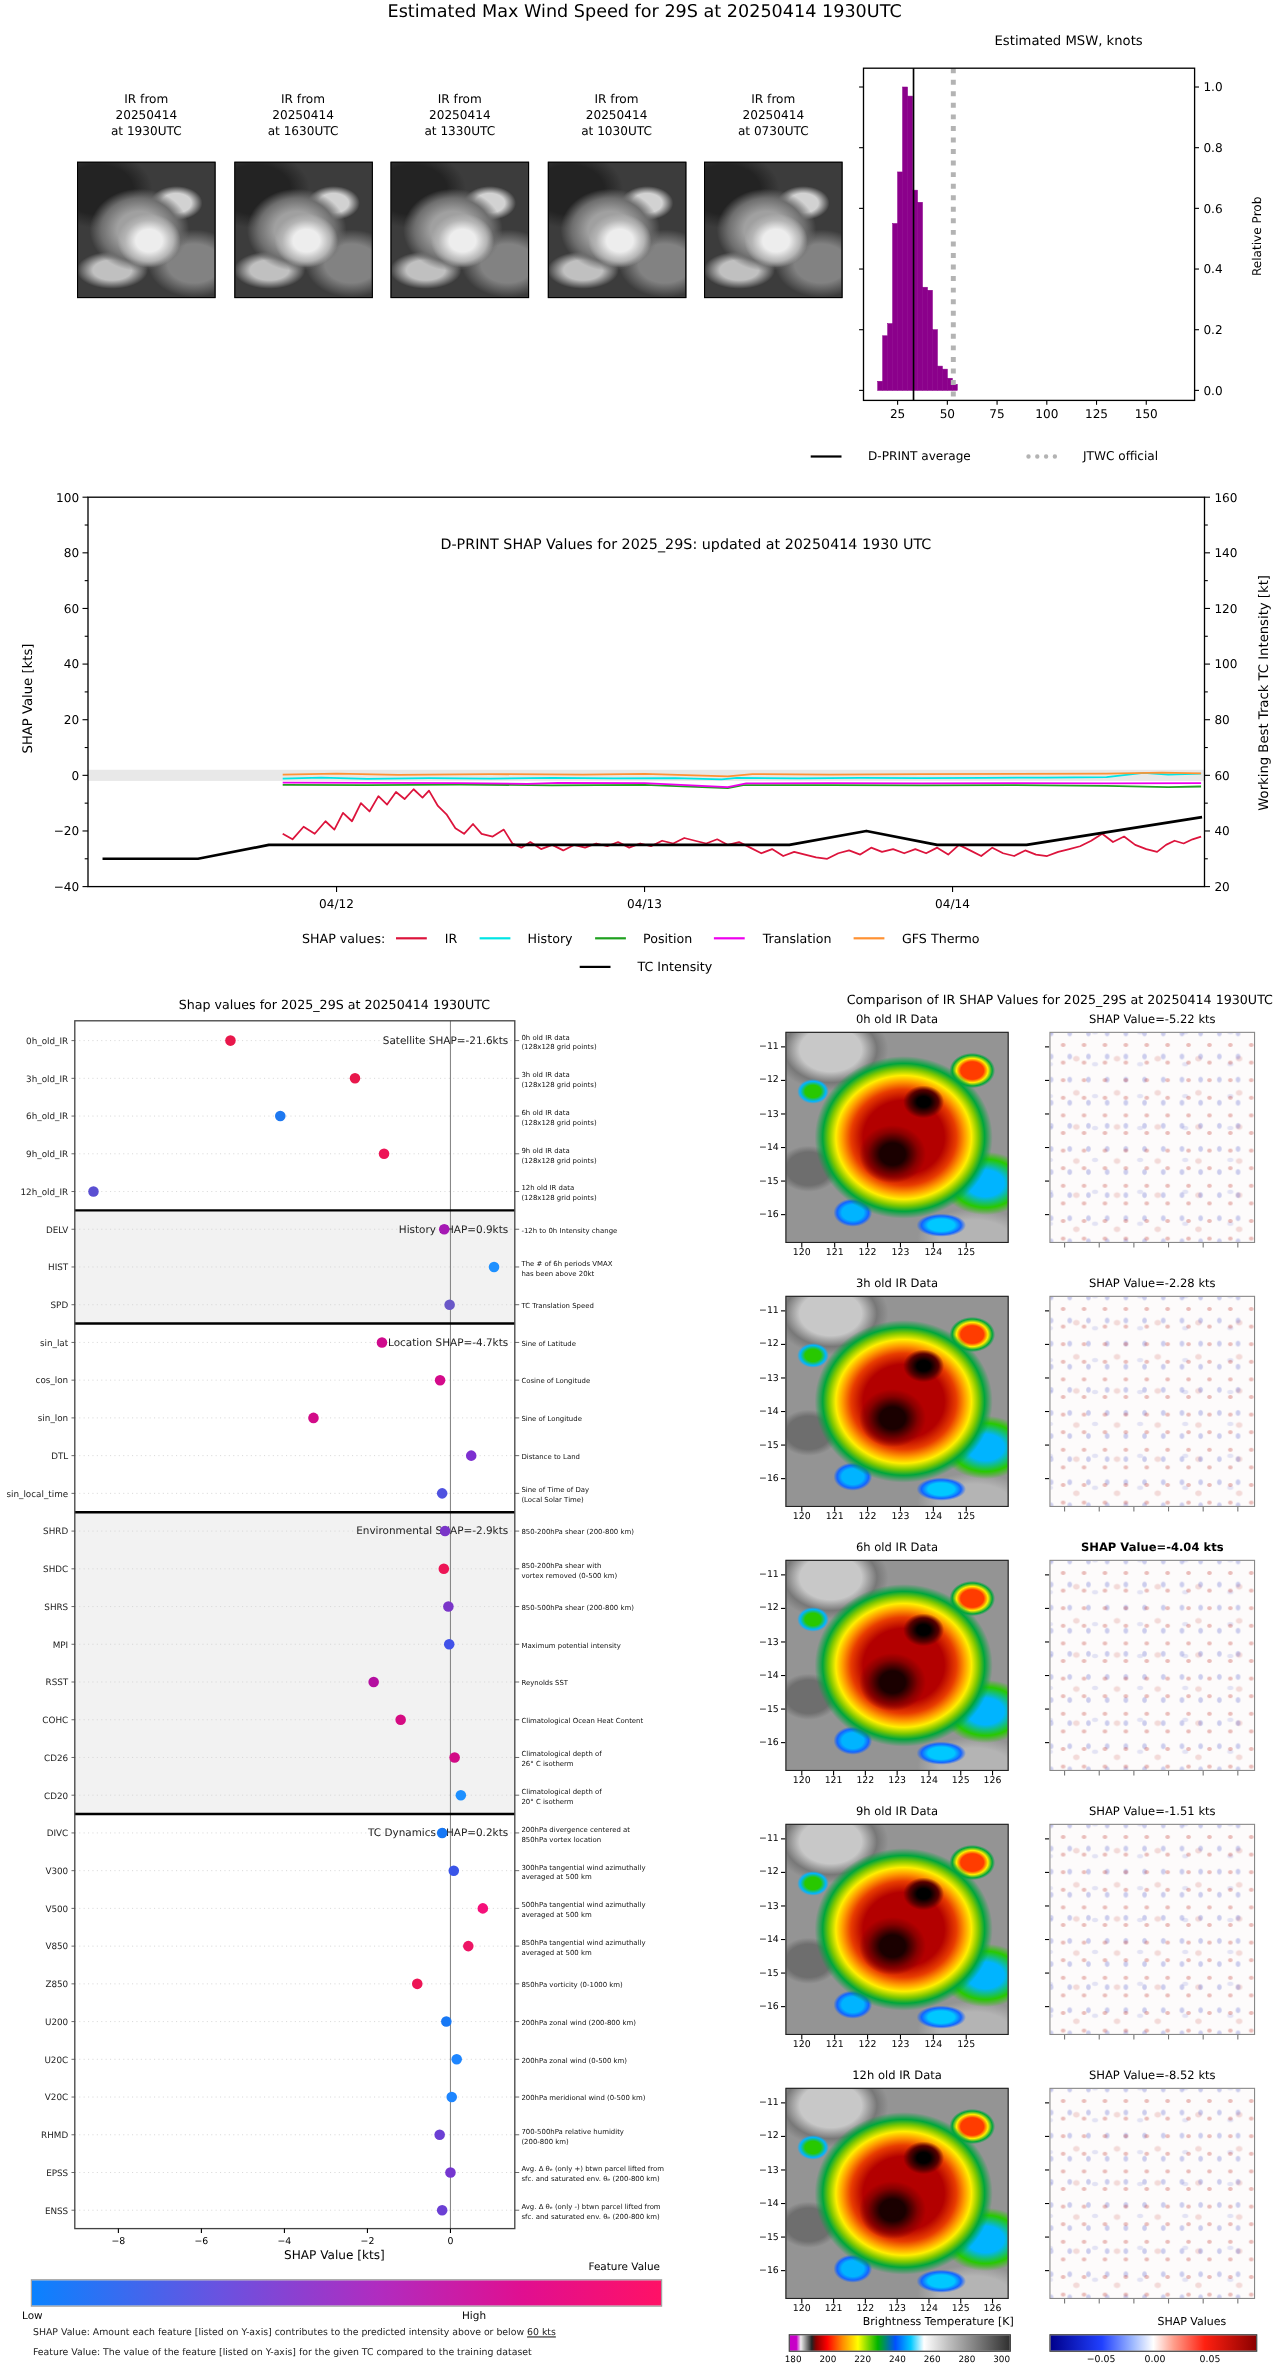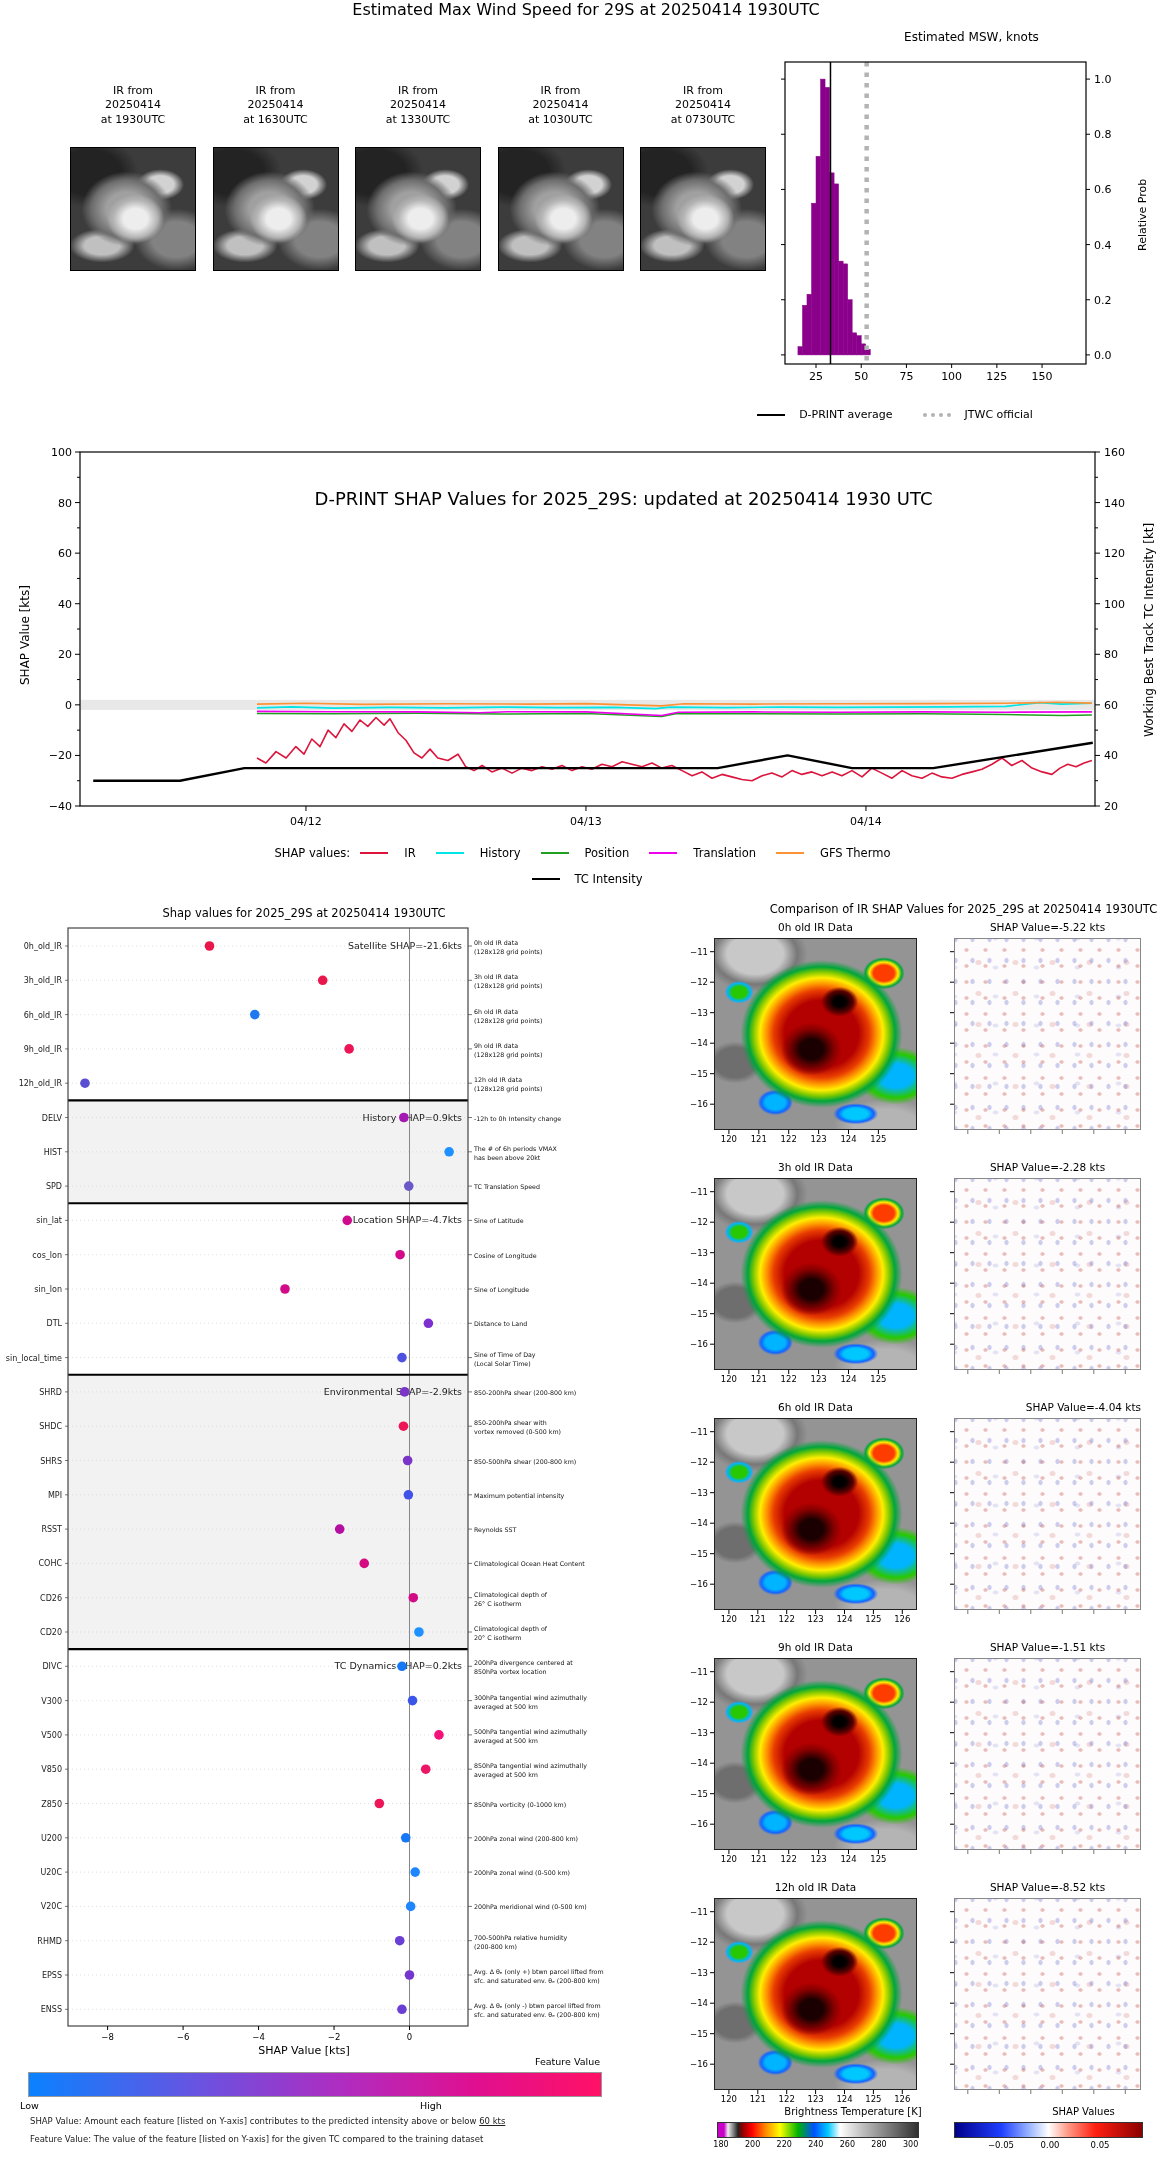--- a/index.html
+++ b/index.html
@@ -36,39 +36,39 @@
       radial-gradient(rgba(190,45,35,.30) 1.6px, rgba(0,0,0,0) 2.6px),
       radial-gradient(rgba(70,80,200,.27) 1.6px, rgba(0,0,0,0) 2.6px),
       radial-gradient(rgba(190,45,35,.16) 2.4px, rgba(0,0,0,0) 3.6px),
       radial-gradient(rgba(70,80,200,.14) 2.2px, rgba(0,0,0,0) 3.4px);
     background-size:19px 16px,17px 21px,37px 31px,41px 29px;
     background-position:2px 3px,9px 11px,5px 8px,20px 14px;}
   .cb-feat{background:linear-gradient(90deg,#0a82ff,#6a52e0 30%,#b02cc0 55%,#e00f90 78%,#ff1166);border:1px solid #999;}
   .cb-bt{border:1px solid #333;background:linear-gradient(90deg,#c800c8 0 3%,#eeeeee 5%,#222 10%,#8b0000 12%,#ff0000 17%,#ff8c00 24%,#ffff00 31%,#00b400 40%,#0050ff 48%,#00c8ff 55%,#ffffff 61%,#c0c0c0 72%,#303030 100%);}
   .cb-shap{border:1px solid #333;background:linear-gradient(90deg,#00008b,#2040ff 25%,#9db8ff 40%,#ffffff 50%,#ff9d8a 60%,#ff2010 75%,#8b0000);}
   .sw{display:inline-block;width:28px;height:0;margin-right:6px;vertical-align:middle;}
-  .legrow{display:flex;align-items:center;justify-content:center;gap:8px;}
+  .legrow{display:flex;align-items:center;justify-content:center;gap:18px;}
 </style>
 </head>
 <body>
 
 <div id="page">
 
   <div class="abs ctr" style="left:0;top:8;width:1100px;font-size:16px;">Estimated Max Wind Speed for 29S at 20250414 1930UTC</div>
   <div class="abs ctr" style="left:785px;top:30px;width:301px;font-size:12px;">Estimated MSW, knots</div>
   <div class="abs vtext" style="left:1136px;top:120px;height:190px;font-size:11px;">Relative Prob</div>
   <div class="abs legrow" style="left:660px;top:408px;width:470px;font-size:11px;">
     <span class="sw" style="border-top:2px solid #000;"></span>
     <span>D-PRINT average</span>
     <span style="width:14px;"></span>
     <span class="sw" style="border-top:4px dotted #b3b3b3;"></span>
     <span>JTWC official</span>
   </div>
 
-  <div class="abs ctr" style="left:80px;top:488px;width:1015px;font-size:18px;">D-PRINT SHAP Values for 2025_29S: updated at 20250414 1930 UTC</div>
+  <div class="abs ctr" style="left:80px;top:488px;width:1015px;font-size:13px;">D-PRINT SHAP Values for 2025_29S: updated at 20250414 1930 UTC</div>
   <div class="abs vtext" style="left:18px;top:535px;height:200px;font-size:12px;">SHAP Value [kts]</div>
   <div class="abs vtext" style="left:1142px;top:460px;height:340px;font-size:12px;">Working Best Track TC Intensity [kt]</div>
   <div id="ts-legend1" class="abs legrow" style="left:80px;top:846px;width:1015px;font-size:11.5px;gap:10px;">
     <span>SHAP values:</span>
   <span class="sw" style="border-top: 2.5px solid rgb(220, 20, 60);"></span>
       <span style="margin-right: 10px;">IR</span>
       <span class="sw" style="border-top: 2.5px solid rgb(0, 229, 229);"></span>
       <span style="margin-right: 10px;">History</span>
       <span class="sw" style="border-top: 2.5px solid rgb(31, 161, 31);"></span>
       <span style="margin-right: 10px;">Position</span>
@@ -610,21 +610,21 @@
     <div class="abs" style="left: 668px; top: 1278.2px; width: 40px; font-size: 8.5px; text-align: right;">−14</div>
     <div class="abs" style="left: 668px; top: 1308.7px; width: 40px; font-size: 8.5px; text-align: right;">−15</div>
     <div class="abs" style="left: 668px; top: 1339.2px; width: 40px; font-size: 8.5px; text-align: right;">−16</div>
     <div class="abs" style="left: 713.9px; top: 1374px; width: 30px; font-size: 8.5px; text-align: center;">120</div>
     <div class="abs" style="left: 743.8px; top: 1374px; width: 30px; font-size: 8.5px; text-align: center;">121</div>
     <div class="abs" style="left: 773.7px; top: 1374px; width: 30px; font-size: 8.5px; text-align: center;">122</div>
     <div class="abs" style="left: 803.6px; top: 1374px; width: 30px; font-size: 8.5px; text-align: center;">123</div>
     <div class="abs" style="left: 833.5px; top: 1374px; width: 30px; font-size: 8.5px; text-align: center;">124</div>
     <div class="abs" style="left: 863.4px; top: 1374px; width: 30px; font-size: 8.5px; text-align: center;">125</div>
     <div class="abs" style="left: 714px; top: 1401px; width: 203px; font-size: 10.5px; text-align: center;">6h old IR Data</div>
-    <div class="abs" style="left: 954px; top: 1401px; width: 187px; font-size: 10.5px; text-align: right;">SHAP Value=-4.04 kts</div>
+    <div class="abs" style="left: 954px; top: 1401px; width: 187px; font-size: 10.5px; text-align: center; font-weight: bold;">SHAP Value=-4.04 kts</div>
     <div class="abs irmap" style="left: 714px; top: 1418px; width: 201px; height: 190px;"></div>
     <div class="abs shapmap" style="left: 954px; top: 1418px; width: 185px; height: 190px;"></div>
     <div class="abs" style="left: 668px; top: 1426.7px; width: 40px; font-size: 8.5px; text-align: right;">−11</div>
     <div class="abs" style="left: 668px; top: 1457.2px; width: 40px; font-size: 8.5px; text-align: right;">−12</div>
     <div class="abs" style="left: 668px; top: 1487.7px; width: 40px; font-size: 8.5px; text-align: right;">−13</div>
     <div class="abs" style="left: 668px; top: 1518.2px; width: 40px; font-size: 8.5px; text-align: right;">−14</div>
     <div class="abs" style="left: 668px; top: 1548.7px; width: 40px; font-size: 8.5px; text-align: right;">−15</div>
     <div class="abs" style="left: 668px; top: 1579.2px; width: 40px; font-size: 8.5px; text-align: right;">−16</div>
     <div class="abs" style="left: 713.9px; top: 1614px; width: 30px; font-size: 8.5px; text-align: center;">120</div>
     <div class="abs" style="left: 742.8px; top: 1614px; width: 30px; font-size: 8.5px; text-align: center;">121</div>

